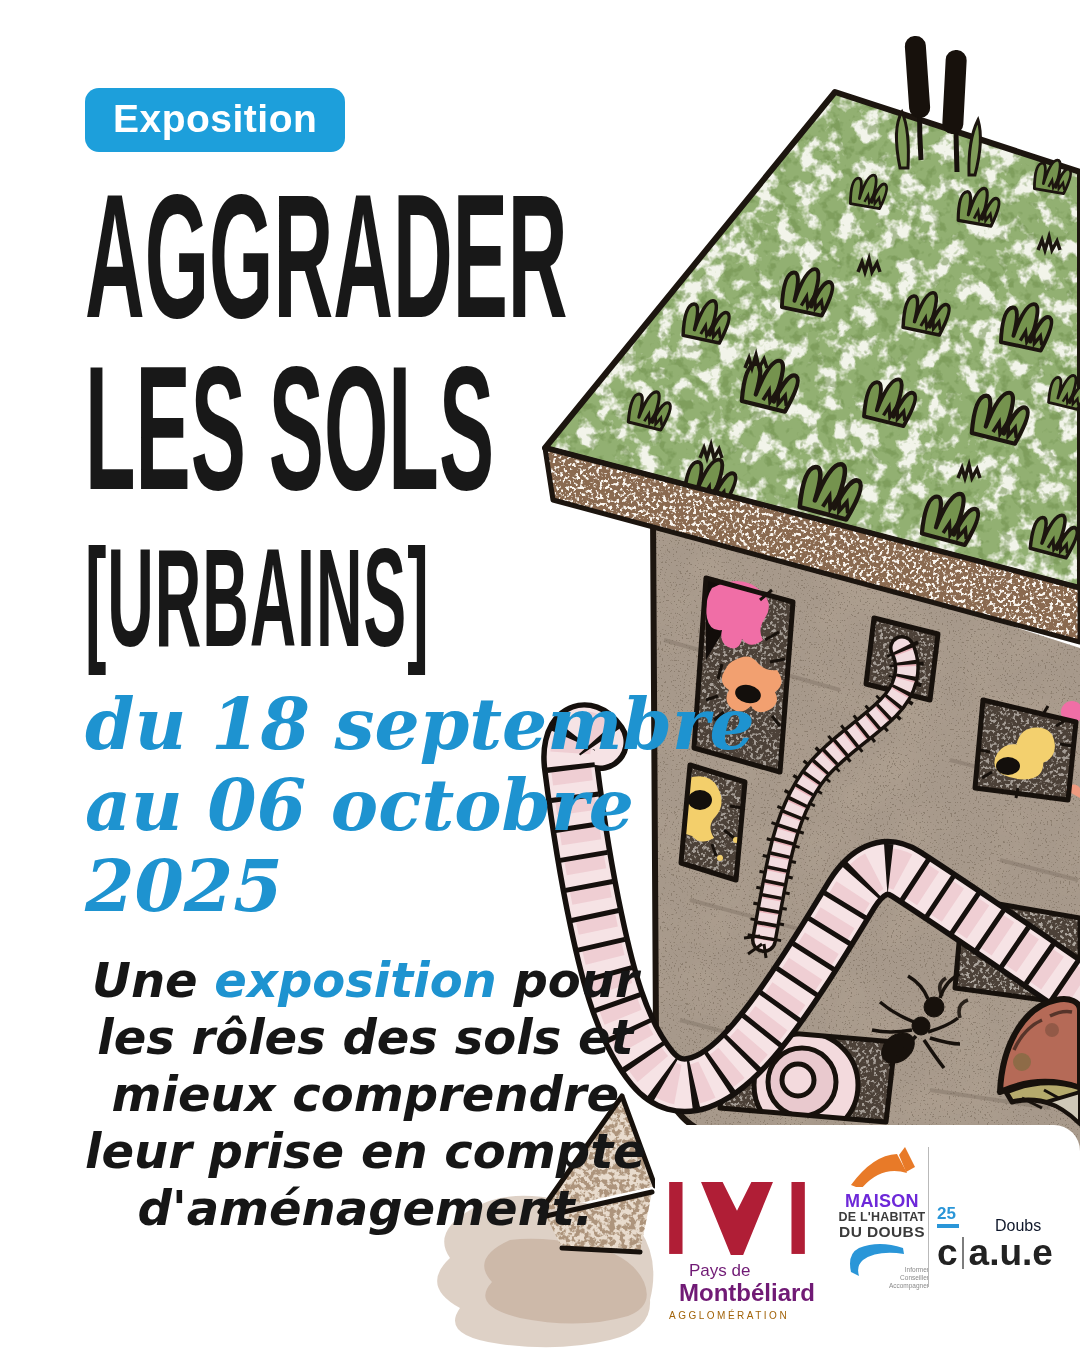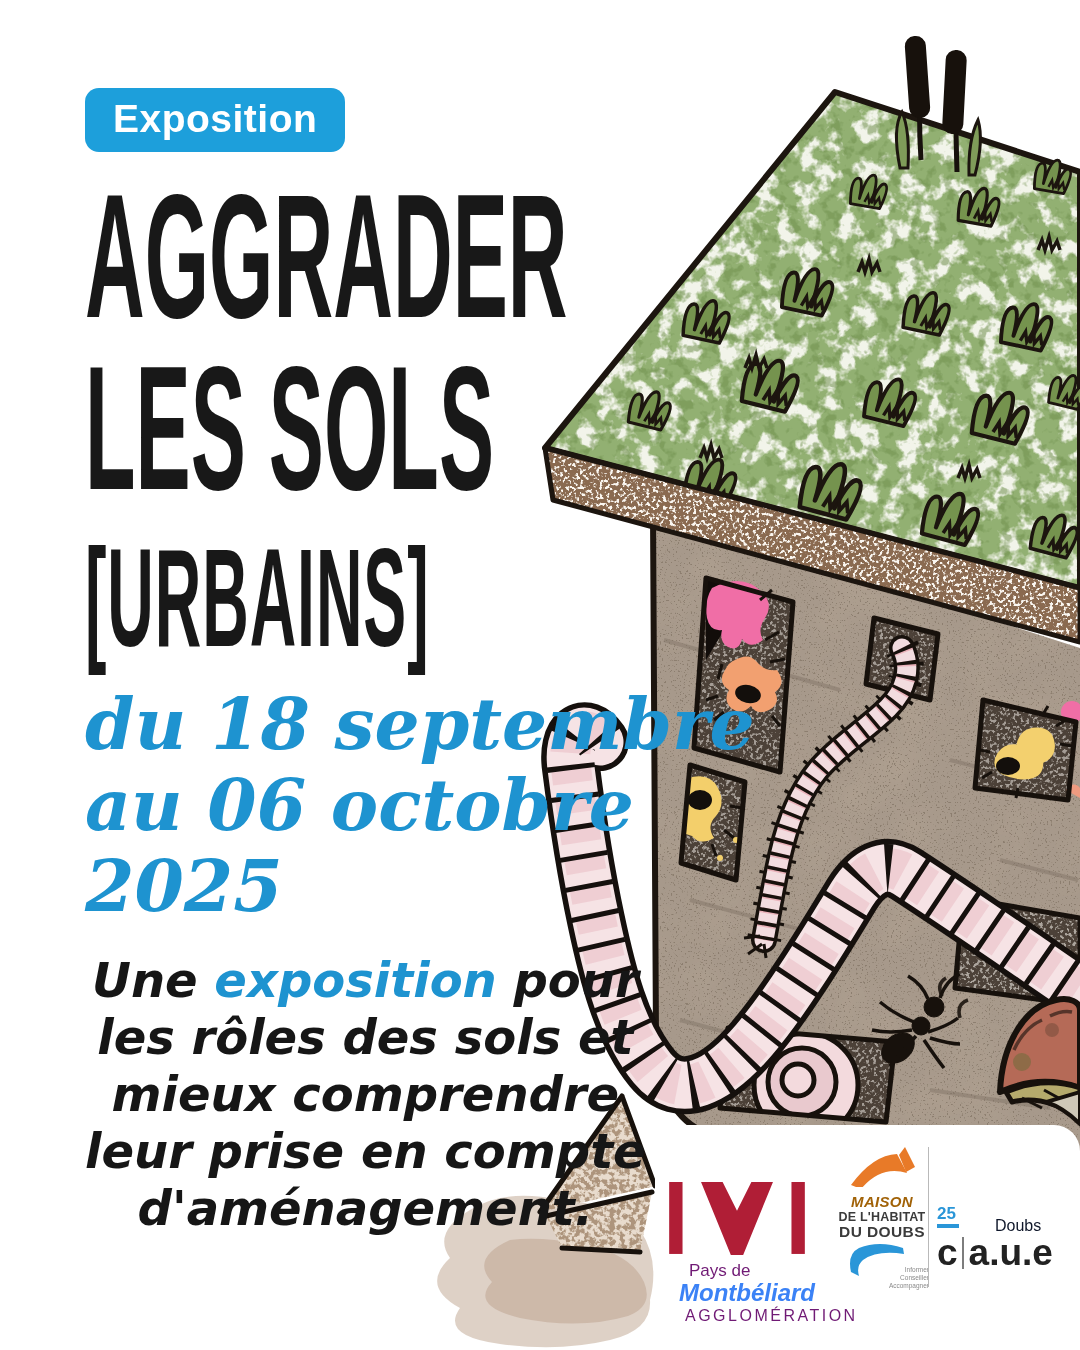--- a/index.html
+++ b/index.html
@@ -19,24 +19,24 @@
          font-style:italic;font-weight:700;font-size:71px;line-height:81px;white-space:nowrap;}
   #description{left:85px;top:952px;z-index:5;color:#161616;font-family:"DejaVu Sans", sans-serif;
                font-style:oblique;font-weight:700;font-size:48px;line-height:57px;white-space:nowrap;text-align:center;}
   #description .hl{color:#1e93d0;}
   
   #logo-panel{left:655px;top:1125px;width:425px;height:225px;z-index:4;background:#ffffff;
               border-radius:26px 26px 0 0;}
   #pma{left:14px;top:57px;width:150px;}
   #pma svg{display:block;}
   #pma .l1{font-size:17px;color:#701a75;margin:6px 0 0 20px;line-height:17px;}
-  #pma .l2{font-size:24px;font-weight:700;color:#3b82f6;margin:1px 0 0 10px;line-height:25px;font-style:italic;}
-  #pma .l3{font-size:16px;color:#701a75;letter-spacing:2.5px;margin:3px 0 0 16px;line-height:15px;}
+  #pma .l2{font-size:24px;font-weight:700;color:#701a75;margin:1px 0 0 10px;line-height:25px;}
+  #pma .l3{font-size:10px;color:#a16207;letter-spacing:2.5px;margin:3px 0 0 0;line-height:15px;}
   #mhd{left:172px;top:22px;width:110px;text-align:center;}
-  #mhd .t1{font-size:15px;font-weight:700;color:#a16207;line-height:17px;letter-spacing:.3px;font-style:italic;}
+  #mhd .t1{font-size:18px;font-weight:700;color:#6d28d9;line-height:17px;letter-spacing:.3px;}
   #mhd .t2{font-size:12.5px;font-weight:700;color:#3b3b3b;line-height:14px;letter-spacing:.2px;}
   #mhd .t3{font-size:15.5px;font-weight:700;color:#3b3b3b;line-height:16px;letter-spacing:.4px;}
   #mhd .tagline{font-size:6.5px;color:#8a8a8a;line-height:8px;text-align:right;
                 margin:-16px 8px 0 0;}
   #mhd-divider{left:273px;top:22px;width:1px;height:140px;background:#b9b9b9;}
   #caue{left:282px;top:80px;width:140px;}
   #caue .dep{font-size:17px;font-weight:700;color:#2a96d8;line-height:17px;}
   #caue .dep-bar{width:22px;height:4px;background:#2a96d8;margin-top:2px;}
   #caue .reg{position:absolute;left:58px;top:12px;font-size:16px;font-weight:400;color:#0f172a;}
   #caue .acr{display:flex;align-items:center;margin-top:6px;font-size:37px;font-weight:700;

